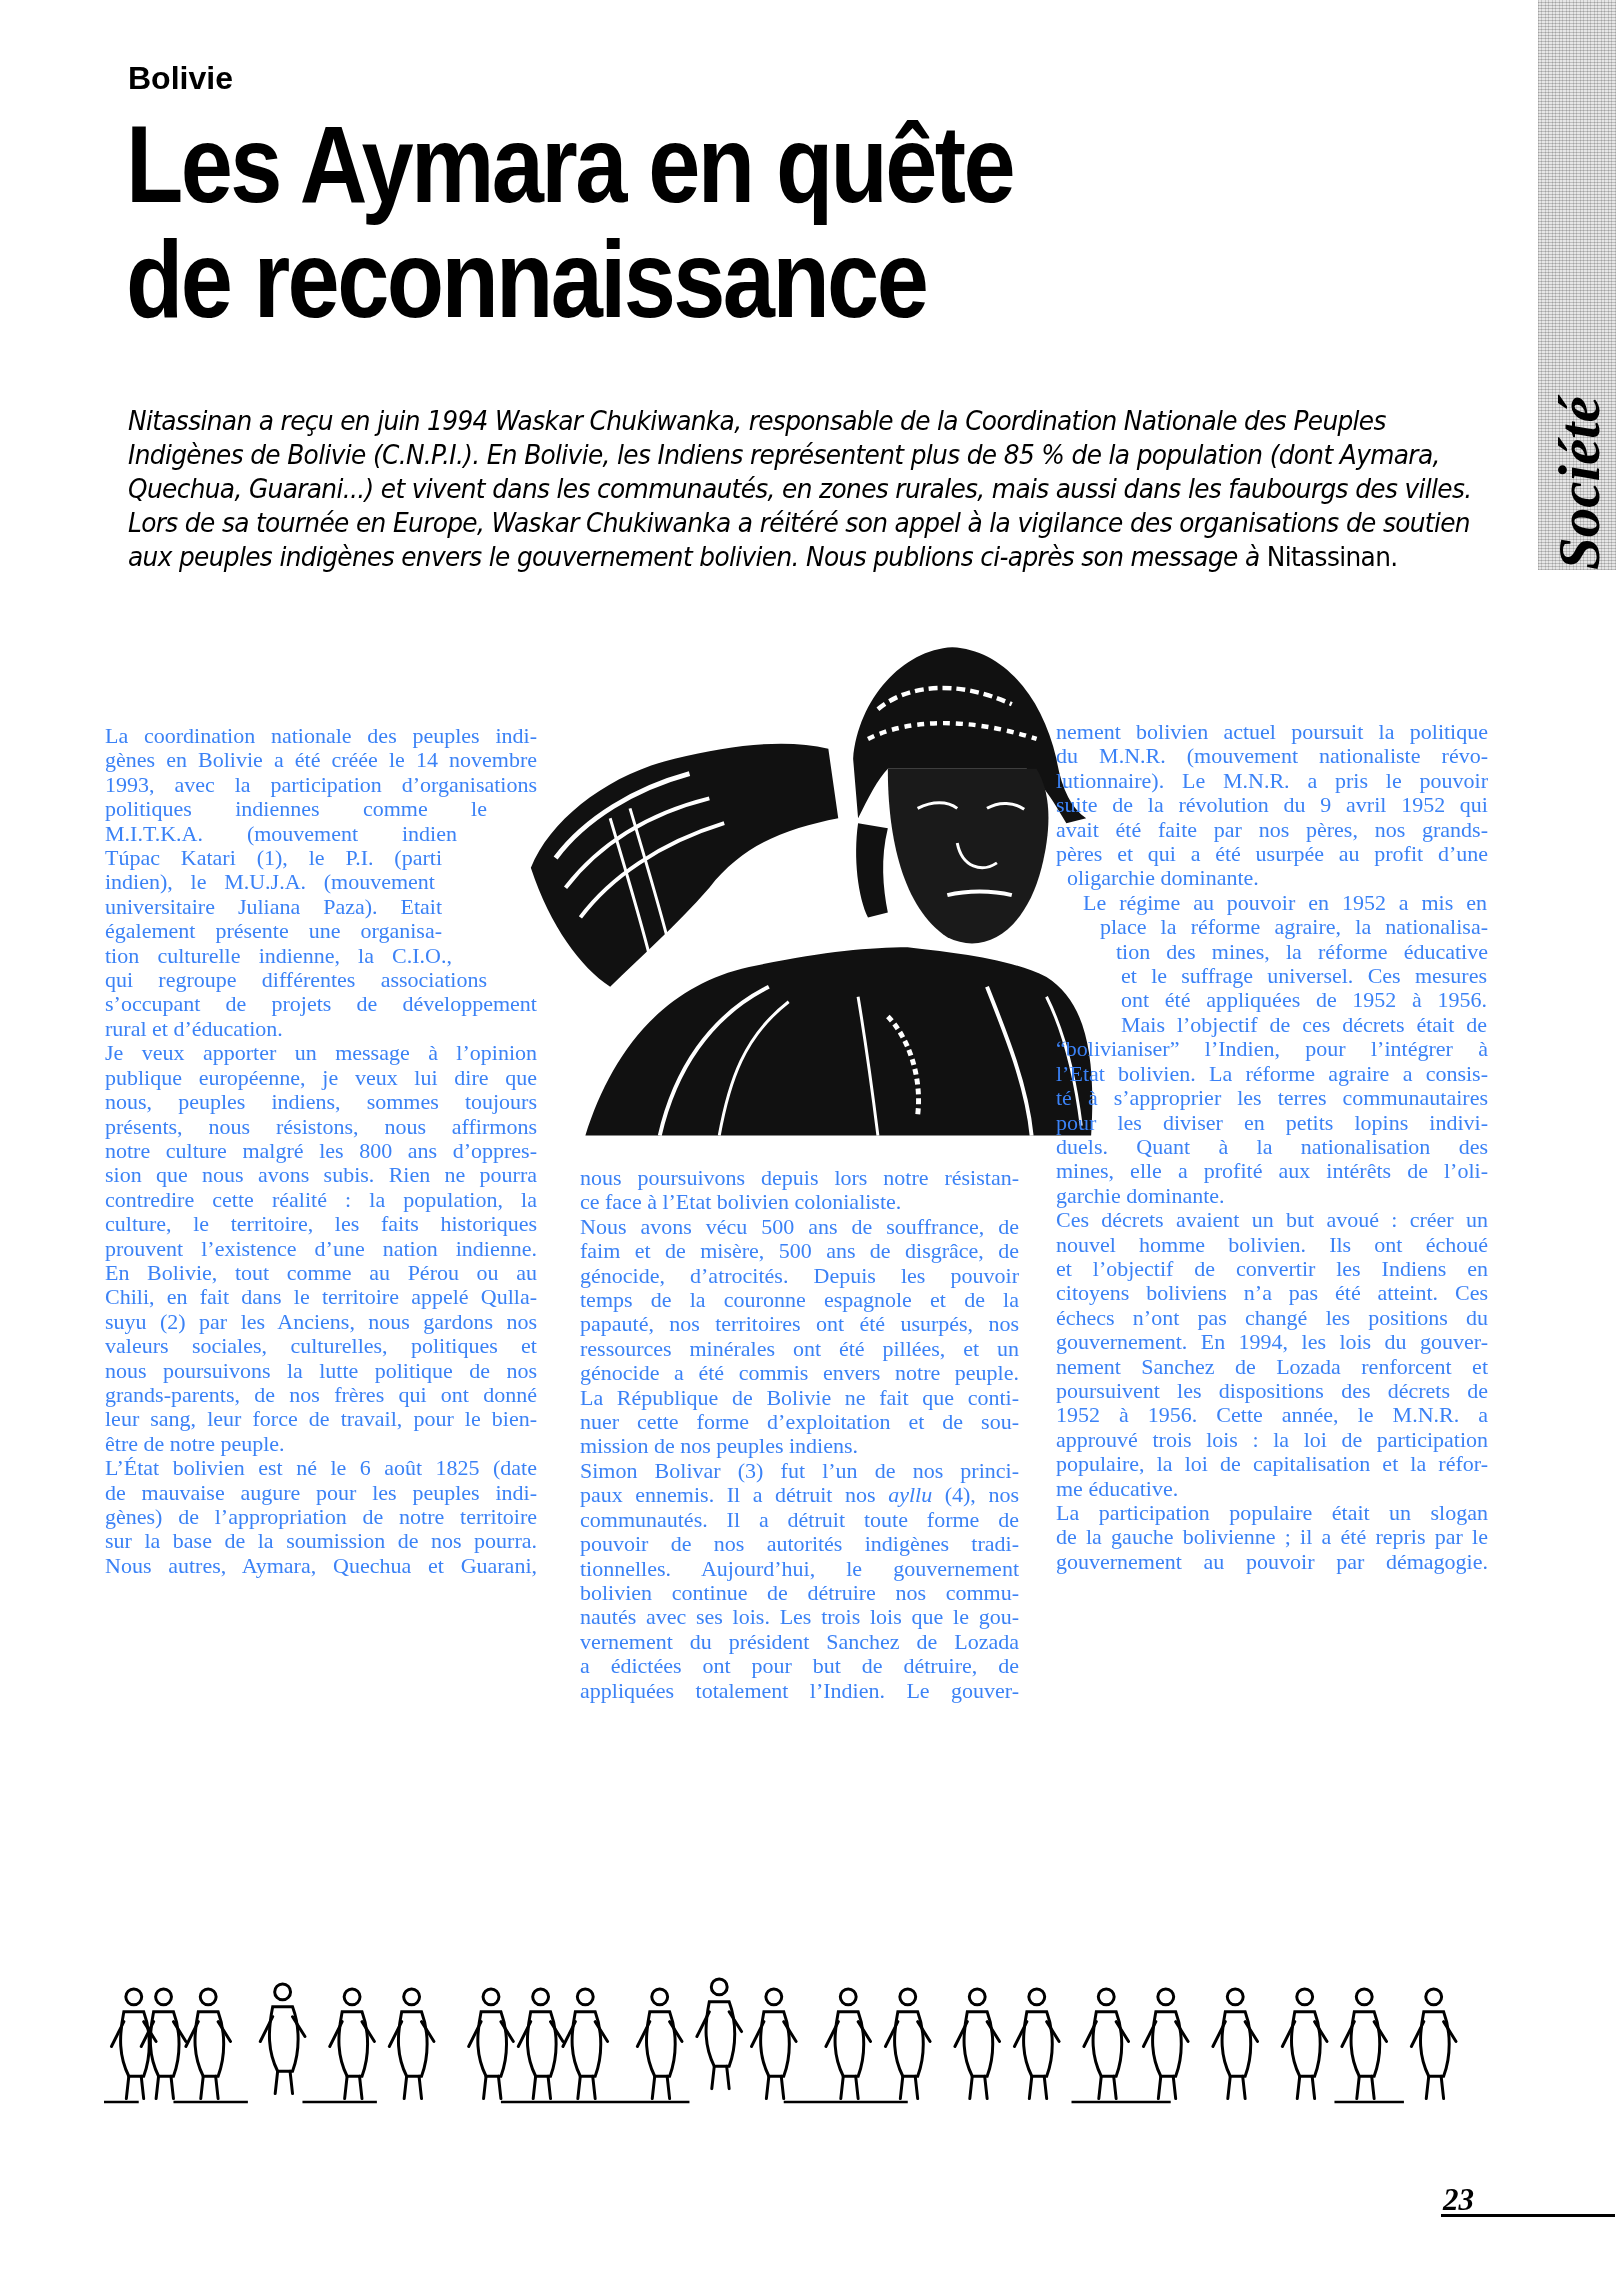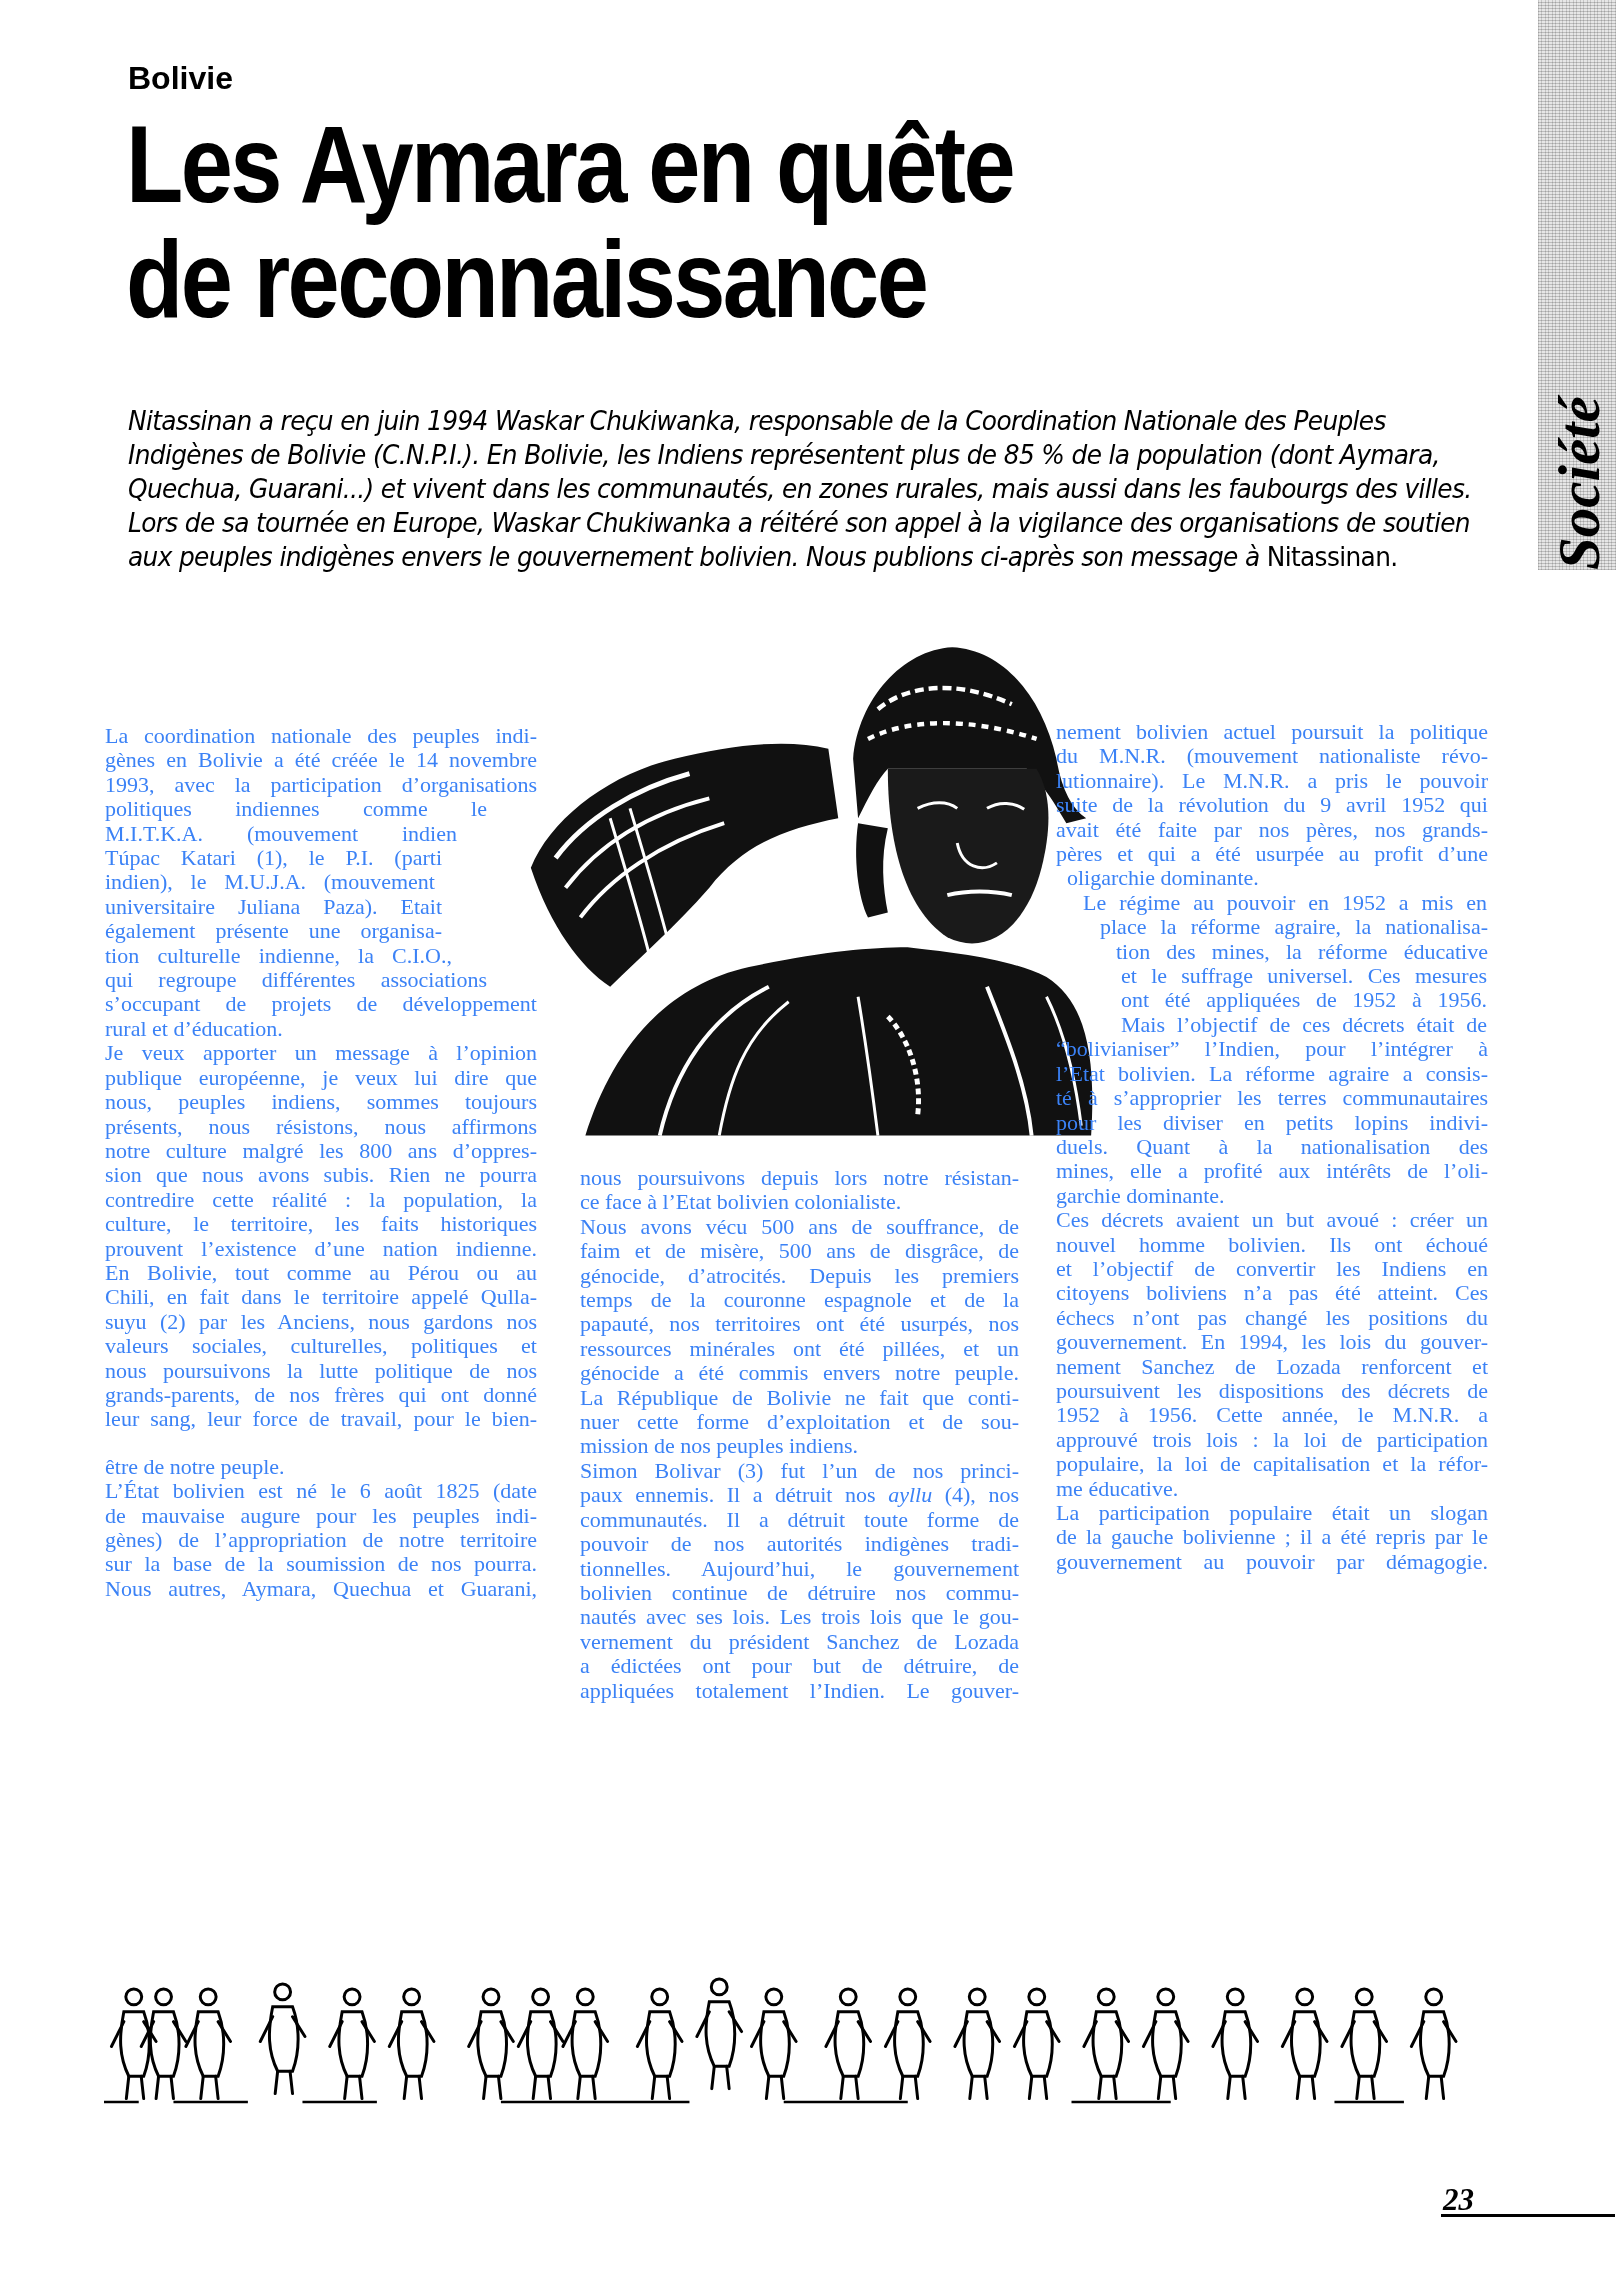--- a/index.html
+++ b/index.html
@@ -102,34 +102,34 @@
     <span class="ln" style="width: 432px;">contredire cette réalité : la population, la</span>
     <span class="ln" style="width: 432px;">culture, le territoire, les faits historiques</span>
     <span class="ln" style="width: 432px;">prouvent l’existence d’une nation indienne.</span>
     <span class="ln" style="width: 432px;">En Bolivie, tout comme au Pérou ou au</span>
     <span class="ln" style="width: 432px;">Chili, en fait dans le territoire appelé Qulla-</span>
     <span class="ln" style="width: 432px;">suyu (2) par les Anciens, nous gardons nos</span>
     <span class="ln" style="width: 432px;">valeurs sociales, culturelles, politiques et</span>
     <span class="ln" style="width: 432px;">nous poursuivons la lutte politique de nos</span>
     <span class="ln" style="width: 432px;">grands-parents, de nos frères qui ont donné</span>
     <span class="ln" style="width: 432px;">leur sang, leur force de travail, pour le bien-</span>
-    <span class="ln last" style="width: 432px; margin-top: 23px;">être de notre peuple.</span>
+    <span class="ln last" style="width: 432px;">être de notre peuple.</span>
     <span class="ln" style="width: 432px;">L’État bolivien est né le 6 août 1825 (date</span>
     <span class="ln" style="width: 432px;">de mauvaise augure pour les peuples indi-</span>
     <span class="ln" style="width: 432px;">gènes) de l’appropriation de notre territoire</span>
     <span class="ln" style="width: 432px;">sur la base de la soumission de nos pourra.</span>
     <span class="ln" style="width: 432px;">Nous autres, Aymara, Quechua et Guarani,</span>
   </div>
 
 <div class="col col2" id="col2">
     <span class="ln" style="width: 439px;">nous poursuivons depuis lors notre résistan-</span>
     <span class="ln last" style="width: 439px;">ce face à l’Etat bolivien colonialiste.</span>
     <span class="ln" style="width: 439px;">Nous avons vécu 500 ans de souffrance, de</span>
     <span class="ln" style="width: 439px;">faim et de misère, 500 ans de disgrâce, de</span>
-    <span class="ln" style="width: 439px;">génocide, d’atrocités. Depuis les premiers</span>
+    <span class="ln" style="width: 439px;">génocide, d’atrocités. Depuis les pouvoir</span>
     <span class="ln" style="width: 439px;">temps de la couronne espagnole et de la</span>
     <span class="ln" style="width: 439px;">papauté, nos territoires ont été usurpés, nos</span>
     <span class="ln" style="width: 439px;">ressources minérales ont été pillées, et un</span>
     <span class="ln" style="width: 439px;">génocide a été commis envers notre peuple.</span>
     <span class="ln" style="width: 439px;">La République de Bolivie ne fait que conti-</span>
     <span class="ln" style="width: 439px;">nuer cette forme d’exploitation et de sou-</span>
     <span class="ln last" style="width: 439px;">mission de nos peuples indiens.</span>
     <span class="ln" style="width: 439px;">Simon Bolivar (3) fut l’un de nos princi-</span>
     <span class="ln" style="width: 439px;">paux ennemis. Il a détruit nos <em>ayllu</em> (4), nos</span>
     <span class="ln" style="width: 439px;">communautés. Il a détruit toute forme de</span>

